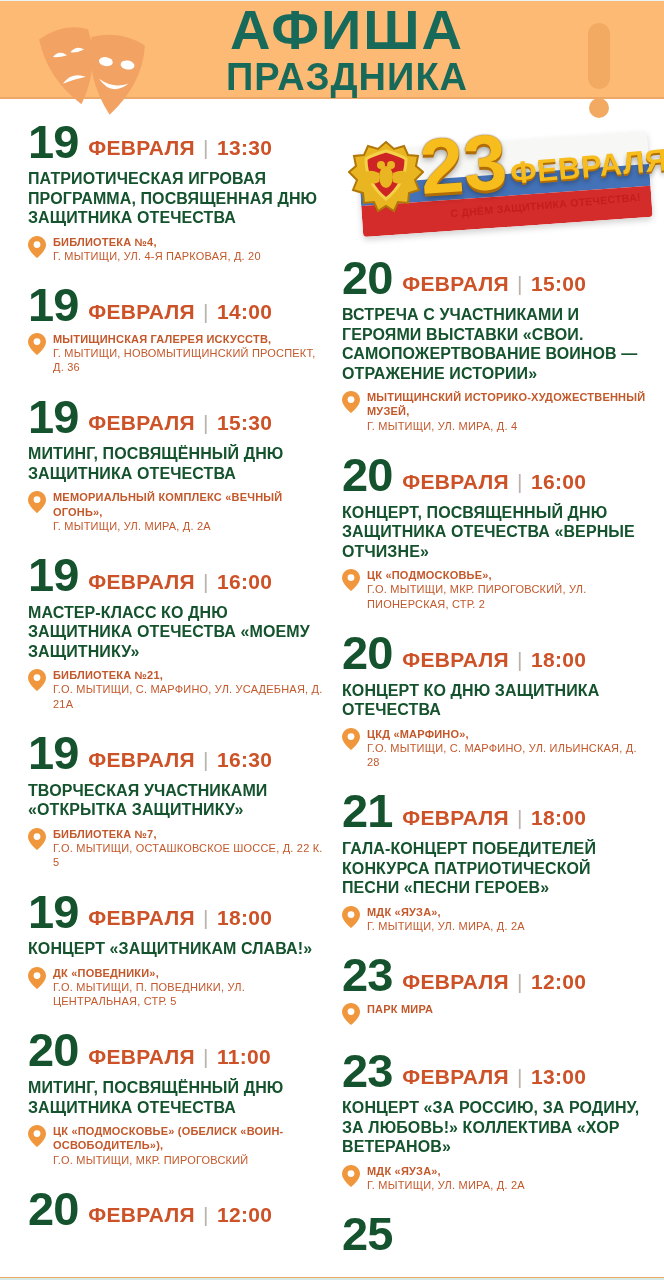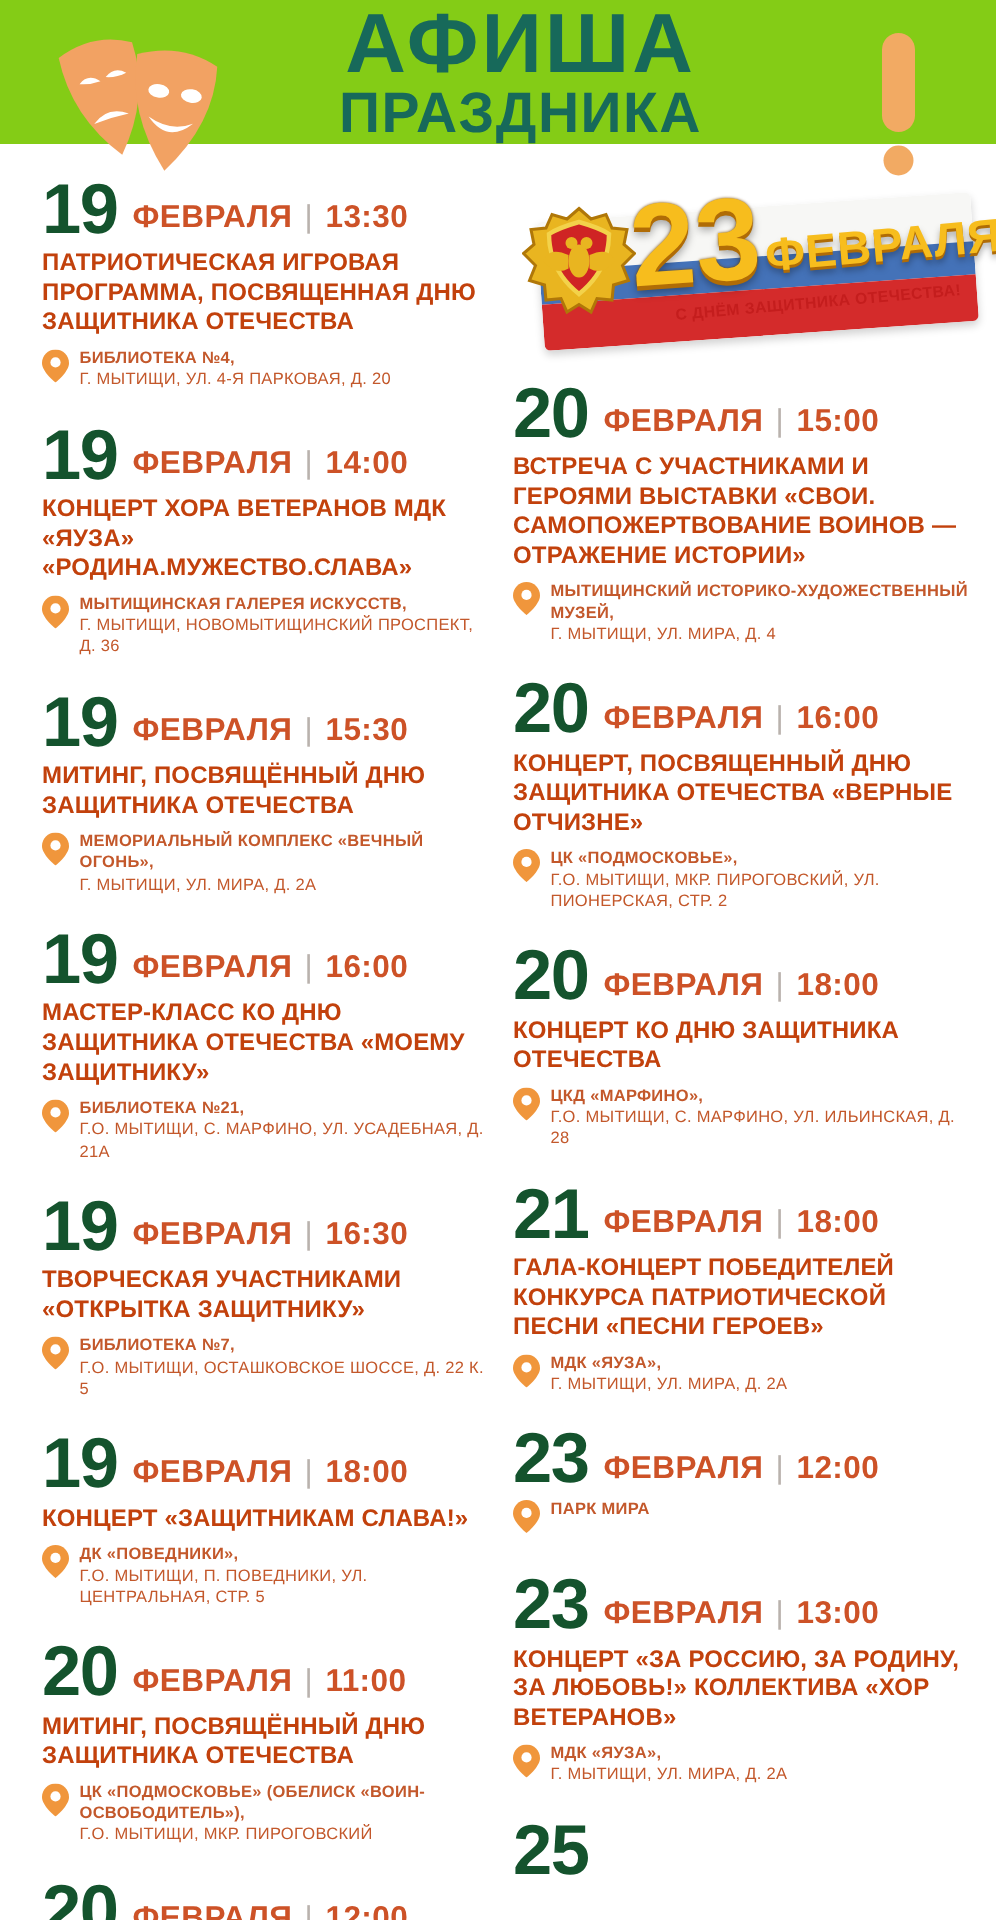--- a/index.html
+++ b/index.html
@@ -5,40 +5,40 @@
   * { margin:0; padding:0; box-sizing:border-box; }
   html,body { width:664px; height:1280px; }
   body {
     font-family:"Liberation Sans","DejaVu Sans",sans-serif;
     background:#ffffff; overflow:hidden;
     display:flex; flex-direction:column;
   }
   
   .top-strip { height:6px; background:#eaf5f1; }
   .header {
-    height:142px; background:#84cc16; position:relative;
+    height:142px; background:#fdba74; position:relative;
     display:flex; align-items:center; justify-content:center;
   }
   .masks-wrap { position:absolute; left:34px; top:18px; }
   .header-title { text-align:center; color:#17695a; line-height:1.02; margin-left:30px; }
   .header-title .t1 { font-size:56px; font-weight:bold; letter-spacing:2px; }
   .header-title .t2 { font-size:38px; font-weight:bold; letter-spacing:1px; }
   .excl { position:absolute; right:52px; top:22px; width:26px; height:100px; }
   .excl .bar { width:22px; height:66px; background:#f2aa63; border-radius:11px; margin:0 auto; }
   .excl .dot { width:20px; height:20px; background:#f2aa63; border-radius:50%; margin:9px auto 0; }
   .header-divider { height:6px; background:#eda766; }
   
   .content { flex:1; display:flex; padding:24px 14px 0 28px; gap:16px; }
   .col { width:308px; display:flex; flex-direction:column; }
   .event { margin-bottom:23px; }
   .date-row { display:flex; align-items:flex-end; gap:10px; }
   .day { font-size:47px; font-weight:bold; color:#14532d; line-height:0.82; letter-spacing:-1px; }
   .date-rest { font-size:21px; font-weight:bold; color:#cd5227; letter-spacing:0.3px; padding-bottom:1px; }
   .date-sep { color:#b9b2ad; font-weight:normal; padding:0 2px; }
-  .ev-title { margin-top:8px; font-size:16px; font-weight:bold; color:#c2410c; line-height:1.22; letter-spacing:0.1px; }
+  .ev-title { margin-top:8px; font-size:16px; font-weight:bold; color:#14532d; line-height:1.22; letter-spacing:0.1px; }
   .loc { display:flex; margin-top:7px; gap:7px; }
   .pin { flex:0 0 18px; padding-top:1px; }
   .loc-text { font-size:11px; color:#c3582b; line-height:1.3; letter-spacing:0.2px; }
   .loc-text .venue { font-weight:bold; }
   
   .banner { position:relative; width:308px; height:122px; margin-bottom:14px; }
   .ribbon { position:absolute; left:18px; right:0; top:18px; height:86px; transform:rotate(-4deg); overflow:hidden; border-radius:4px; box-shadow:0 3px 6px rgba(0,0,0,0.18); }
   .ribbon .st-w { height:38%; background:#f7f7f5; }
   .ribbon .st-b { height:26%; background:#4472b8; }
   .banner-shield { position:absolute; left:6px; top:16px; z-index:3; }
@@ -116,21 +116,20 @@
         <span>Г. МЫТИЩИ, УЛ. 4-Я ПАРКОВАЯ, Д. 20</span>
       </span>
     </div>
   </div>
 
   <div class="event">
     <div class="date-row">
       <span class="day">19</span>
       <span class="date-rest"><span>ФЕВРАЛЯ</span> <span class="date-sep">|</span> <span>14:00</span></span>
     </div>
-    <div class="ev-title">КОНЦЕРТ ХОРА ВЕТЕРАНОВ МДК «ЯУЗА» «РОДИНА.МУЖЕСТВО.СЛАВА»</div>
     <div class="loc">
       <span class="pin">
         <svg width="18" height="22" viewBox="0 0 18 22">
           <path d="M9 0 C14 0 18 4 18 9 C18 15 9 22 9 22 C9 22 0 15 0 9 C0 4 4 0 9 0 Z" fill="#f0963c"></path>
           <circle cx="9" cy="8.6" r="3.4" fill="#ffffff"></circle>
         </svg>
       </span>
       <span class="loc-text">
         <span class="venue">МЫТИЩИНСКАЯ ГАЛЕРЕЯ ИСКУССТВ,</span><br>
         <span>Г. МЫТИЩИ, НОВОМЫТИЩИНСКИЙ ПРОСПЕКТ, Д. 36</span>

